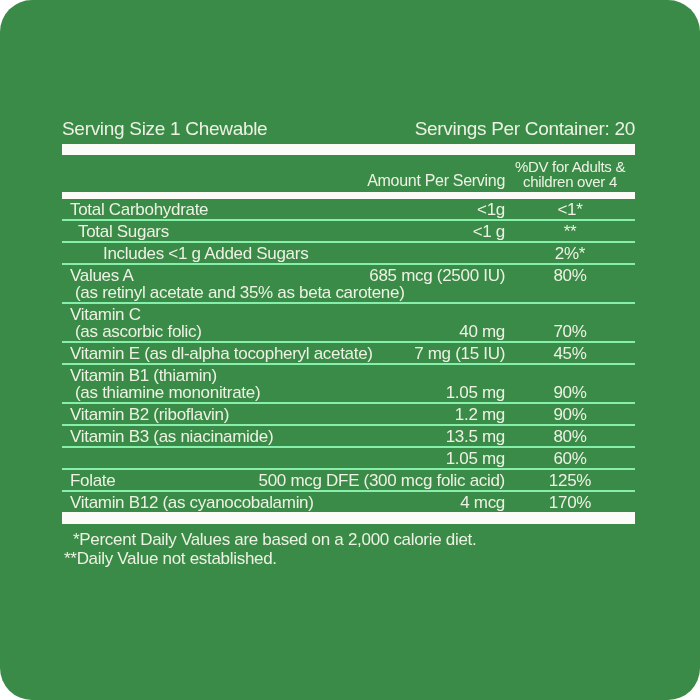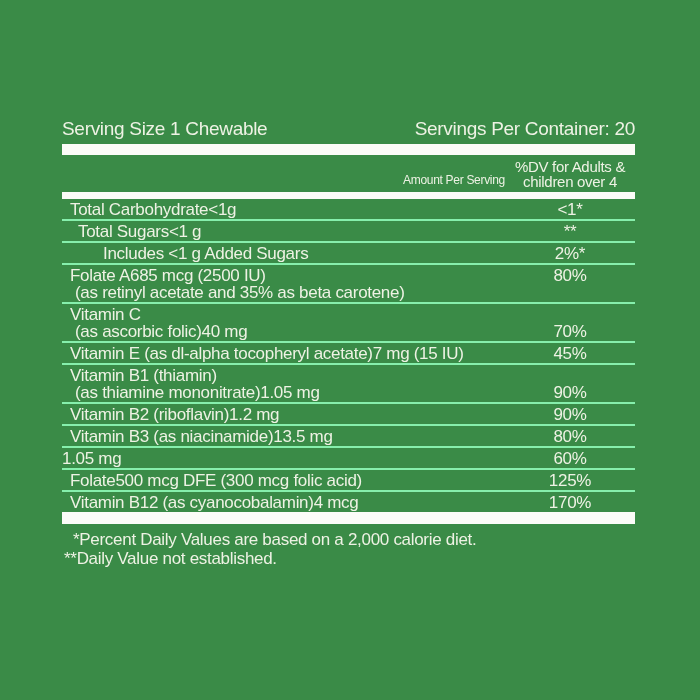--- a/index.html
+++ b/index.html
@@ -4,20 +4,21 @@
 <style>
   html,body { margin:0; padding:0; }
   .canvas {
     position:relative;
     width:700px; height:700px;
     background:#3a8b47;
     font-family:"Liberation Sans", sans-serif;
     color:#eef2e4;
     letter-spacing:-0.3px;
     overflow:hidden;
+    border-radius:32px;
   }
   .facts-label {
     position:absolute;
     left:62px; top:114px;
     width:573px;
   }
   .serving-row {
     display:flex;
     justify-content:space-between;
     align-items:flex-end;
@@ -32,21 +33,21 @@
   .bar.thick { height:11px; margin-top:2px; }
   .bar.medium { height:7px; }
   .bar.bottom { height:12px; }
   .header-row {
     display:flex;
     align-items:flex-end;
     padding:4px 0 3px 0;
   }
   .header-spacer { flex:1; }
   .amount-header {
-    font-size:12px;
+    font-size:16px;
     line-height:17px;
     text-align:right;
     white-space:nowrap;
   }
   .dv-header {
     width:130px;
     font-size:15px;
     line-height:15px;
     text-align:center;
     white-space:nowrap;
@@ -66,20 +67,21 @@
   .row.double { padding-top:2px; padding-bottom:1px; }
   .c-name {
     padding-left:8px;
     white-space:nowrap;
   }
   .c-name.ind1 { padding-left:16px; }
   .c-name.ind2 { padding-left:41px; }
   .c-name.sub  { padding-left:13px; }
   .c-amt {
     flex:1;
+    text-align:right;
     white-space:nowrap;
   }
   .c-dv {
     width:130px;
     text-align:center;
     white-space:nowrap;
   }
   .footnotes {
     margin-top:6px;
     font-size:17px;
@@ -129,21 +131,21 @@
         </div>
         <div class="row">
           <div class="rline">
             <span class="c-name ind2">Includes &lt;1 g Added Sugars</span>
             <span class="c-amt"></span>
             <span class="c-dv">2%*</span>
           </div>
         </div>
         <div class="row double">
           <div class="rline">
-            <span class="c-name">Folate A</span>
+            <span class="c-name">Values A</span>
             <span class="c-amt">685 mcg (2500 IU)</span>
             <span class="c-dv">80%</span>
           </div>
           <div class="rline">
             <span class="c-name sub">(as retinyl acetate and 35% as beta carotene)</span>
             <span class="c-amt"></span>
             <span class="c-dv"></span>
           </div>
         </div>
         <div class="row double">

